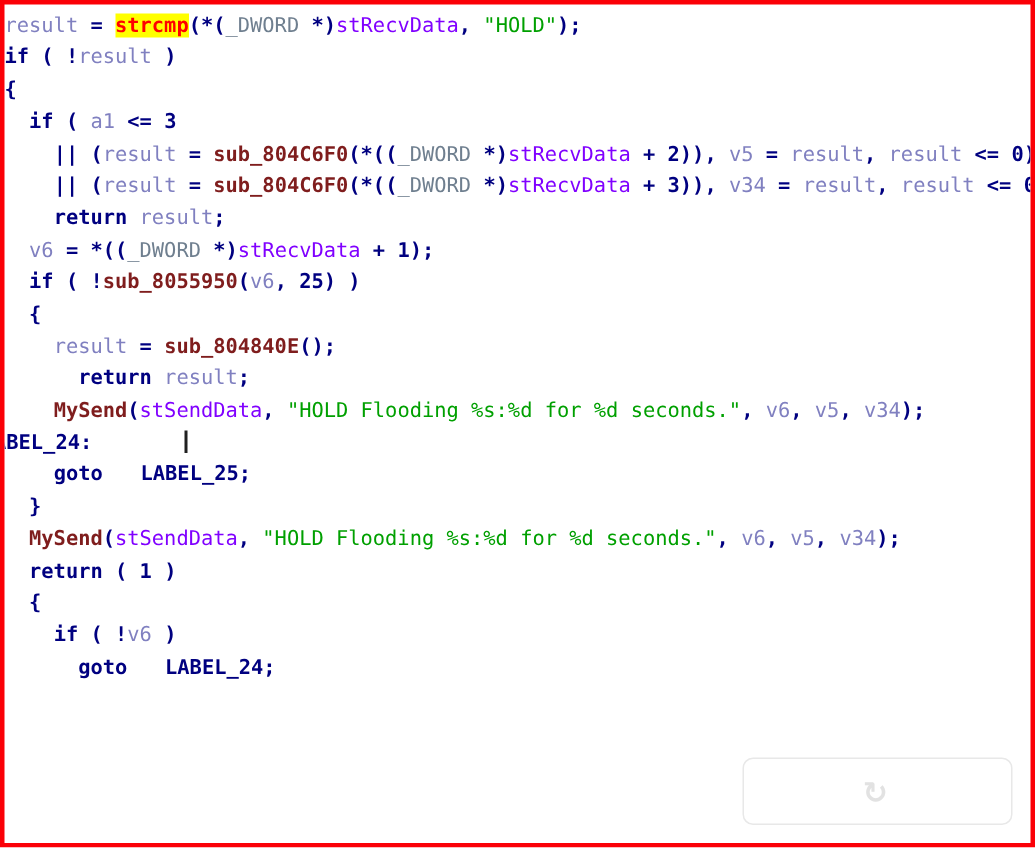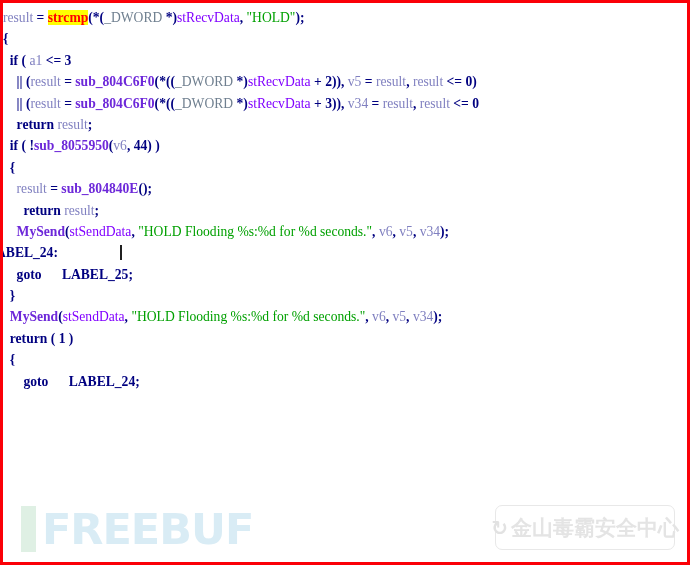--- a/index.html
+++ b/index.html
@@ -20,35 +20,34 @@
   #code-area {
     position: absolute;
     left: 0;
     top: 0;
     width: 684px;
     height: 455px;
     padding: 4px 0 0 0;
     box-sizing: border-box;
     overflow: hidden;
     z-index: 3;
-    font-family: Liberation Serif, serif;
   }
   .code-line {
     height: 21.4px;
     line-height: 21.4px;
     font-size: 13.6px;
     white-space: pre;
     letter-spacing: 0px;
     color: #000000;
     font-weight: normal;
   }
   
   .t-kw   { color: #000080; font-weight: bold; }   
   .t-var  { color: #8080c0; }                      
-  .t-fn   { color: #6d28d9; font-weight: bold; }   
+  .t-fn   { color: #7f1d1d; font-weight: bold; }   
   .t-glob { color: #8000ff; }                      
   .t-type { color: #6f7f8f; }                      
   .t-str  { color: #00a000; }                      
   .t-num  { color: #000080; font-weight: bold; }   
   .t-punc { color: #000080; font-weight: bold; }   
   .t-lbl  { color: #000080; font-weight: bold; margin-left: 17px; }   
   .t-hl   { background: #ffff00; color: #ff0000; font-weight: bold; } 
 
   
   .caret {
@@ -119,33 +118,35 @@
 </style>
 </head>
 <body>
 
 <div id="screenshot">
 
   <div id="code-area">
 
     <div class="code-line"><span class="t-var">result</span> <span class="t-punc">=</span> <span class="t-hl">strcmp</span><span class="t-punc">(*(</span><span class="t-type">_DWORD</span> <span class="t-punc">*)</span><span class="t-glob">stRecvData</span><span class="t-punc">,</span> <span class="t-str">"HOLD"</span><span class="t-punc">);</span></div>
 
+    <div class="code-line"><span class="t-kw">if</span> <span class="t-punc">(</span> <span class="t-punc">!</span><span class="t-var">result</span> <span class="t-punc">)</span></div>
 
     <div class="code-line"><span class="t-punc">{</span></div>
 
     <div class="code-line">  <span class="t-kw">if</span> <span class="t-punc">(</span> <span class="t-var">a1</span> <span class="t-punc">&lt;=</span> <span class="t-num">3</span></div>
 
     <div class="code-line">    <span class="t-punc">||</span> <span class="t-punc">(</span><span class="t-var">result</span> <span class="t-punc">=</span> <span class="t-fn">sub_804C6F0</span><span class="t-punc">(*((</span><span class="t-type">_DWORD</span> <span class="t-punc">*)</span><span class="t-glob">stRecvData</span> <span class="t-punc">+</span> <span class="t-num">2</span><span class="t-punc">)),</span> <span class="t-var">v5</span> <span class="t-punc">=</span> <span class="t-var">result</span><span class="t-punc">,</span> <span class="t-var">result</span> <span class="t-punc">&lt;=</span> <span class="t-num">0</span><span class="t-punc">)</span></div>
 
     <div class="code-line">    <span class="t-punc">||</span> <span class="t-punc">(</span><span class="t-var">result</span> <span class="t-punc">=</span> <span class="t-fn">sub_804C6F0</span><span class="t-punc">(*((</span><span class="t-type">_DWORD</span> <span class="t-punc">*)</span><span class="t-glob">stRecvData</span> <span class="t-punc">+</span> <span class="t-num">3</span><span class="t-punc">)),</span> <span class="t-var">v34</span> <span class="t-punc">=</span> <span class="t-var">result</span><span class="t-punc">,</span> <span class="t-var">result</span> <span class="t-punc">&lt;=</span> <span class="t-num">0</span></div>
 
     <div class="code-line">    <span class="t-kw">return</span> <span class="t-var">result</span><span class="t-punc">;</span></div>
 
+    <div class="code-line">  <span class="t-var">v6</span> <span class="t-punc">= *((</span><span class="t-type">_DWORD</span> <span class="t-punc">*)</span><span class="t-glob">stRecvData</span> <span class="t-punc">+</span> <span class="t-num">1</span><span class="t-punc">);</span></div>
 
-    <div class="code-line">  <span class="t-kw">if</span> <span class="t-punc">(</span> <span class="t-punc">!</span><span class="t-fn">sub_8055950</span><span class="t-punc">(</span><span class="t-var">v6</span><span class="t-punc">,</span> <span class="t-num">44</span><span class="t-punc">)</span> <span class="t-punc">)</span></div>
+    <div class="code-line">  <span class="t-kw">if</span> <span class="t-punc">(</span> <span class="t-punc">!</span><span class="t-fn">sub_8055950</span><span class="t-punc">(</span><span class="t-var">v6</span><span class="t-punc">,</span> <span class="t-num">25</span><span class="t-punc">)</span> <span class="t-punc">)</span></div>
 
     <div class="code-line">  <span class="t-punc">{</span></div>
 
     <div class="code-line">    <span class="t-var">result</span> <span class="t-punc">=</span> <span class="t-fn">sub_804840E</span><span class="t-punc">();</span></div>
 
 
     <div class="code-line">      <span class="t-kw">return</span> <span class="t-var">result</span><span class="t-punc">;</span></div>
 
     <div class="code-line">    <span class="t-fn">MySend</span><span class="t-punc">(</span><span class="t-glob">stSendData</span><span class="t-punc">,</span> <span class="t-str">"HOLD Flooding %s:%d for %d seconds."</span><span class="t-punc">,</span> <span class="t-var">v6</span><span class="t-punc">,</span> <span class="t-var">v5</span><span class="t-punc">,</span> <span class="t-var">v34</span><span class="t-punc">);</span></div>
 
@@ -156,30 +157,26 @@
 
     <div class="code-line">  <span class="t-punc">}</span></div>
 
     <div class="code-line">  <span class="t-fn">MySend</span><span class="t-punc">(</span><span class="t-glob">stSendData</span><span class="t-punc">,</span> <span class="t-str">"HOLD Flooding %s:%d for %d seconds."</span><span class="t-punc">,</span> <span class="t-var">v6</span><span class="t-punc">,</span> <span class="t-var">v5</span><span class="t-punc">,</span> <span class="t-var">v34</span><span class="t-punc">);</span></div>
 
     <div class="code-line">  <span class="t-kw">return</span> <span class="t-punc">(</span> <span class="t-num">1</span> <span class="t-punc">)</span></div>
 
     <div class="code-line">  <span class="t-punc">{</span></div>
 
 
+    <div class="code-line">    <span class="t-kw">if</span> <span class="t-punc">(</span> <span class="t-punc">!</span><span class="t-var">v6</span> <span class="t-punc">)</span></div>
 
 
 
     <div class="code-line">      <span class="t-kw">goto</span> <span class="t-lbl">LABEL_24</span><span class="t-punc">;</span></div>
 
   </div>
 
-  <div id="freebuf-watermark">
-    <div id="freebuf-bar"></div>
-    <div id="freebuf-text">FREEBUF</div>
-  </div>
 
   <div id="kingsoft-watermark">
     <span id="kingsoft-logo">↻</span>
-    <span id="kingsoft-text">金山毒霸安全中心</span>
   </div>
 
 </div>
 
 </body></html>

